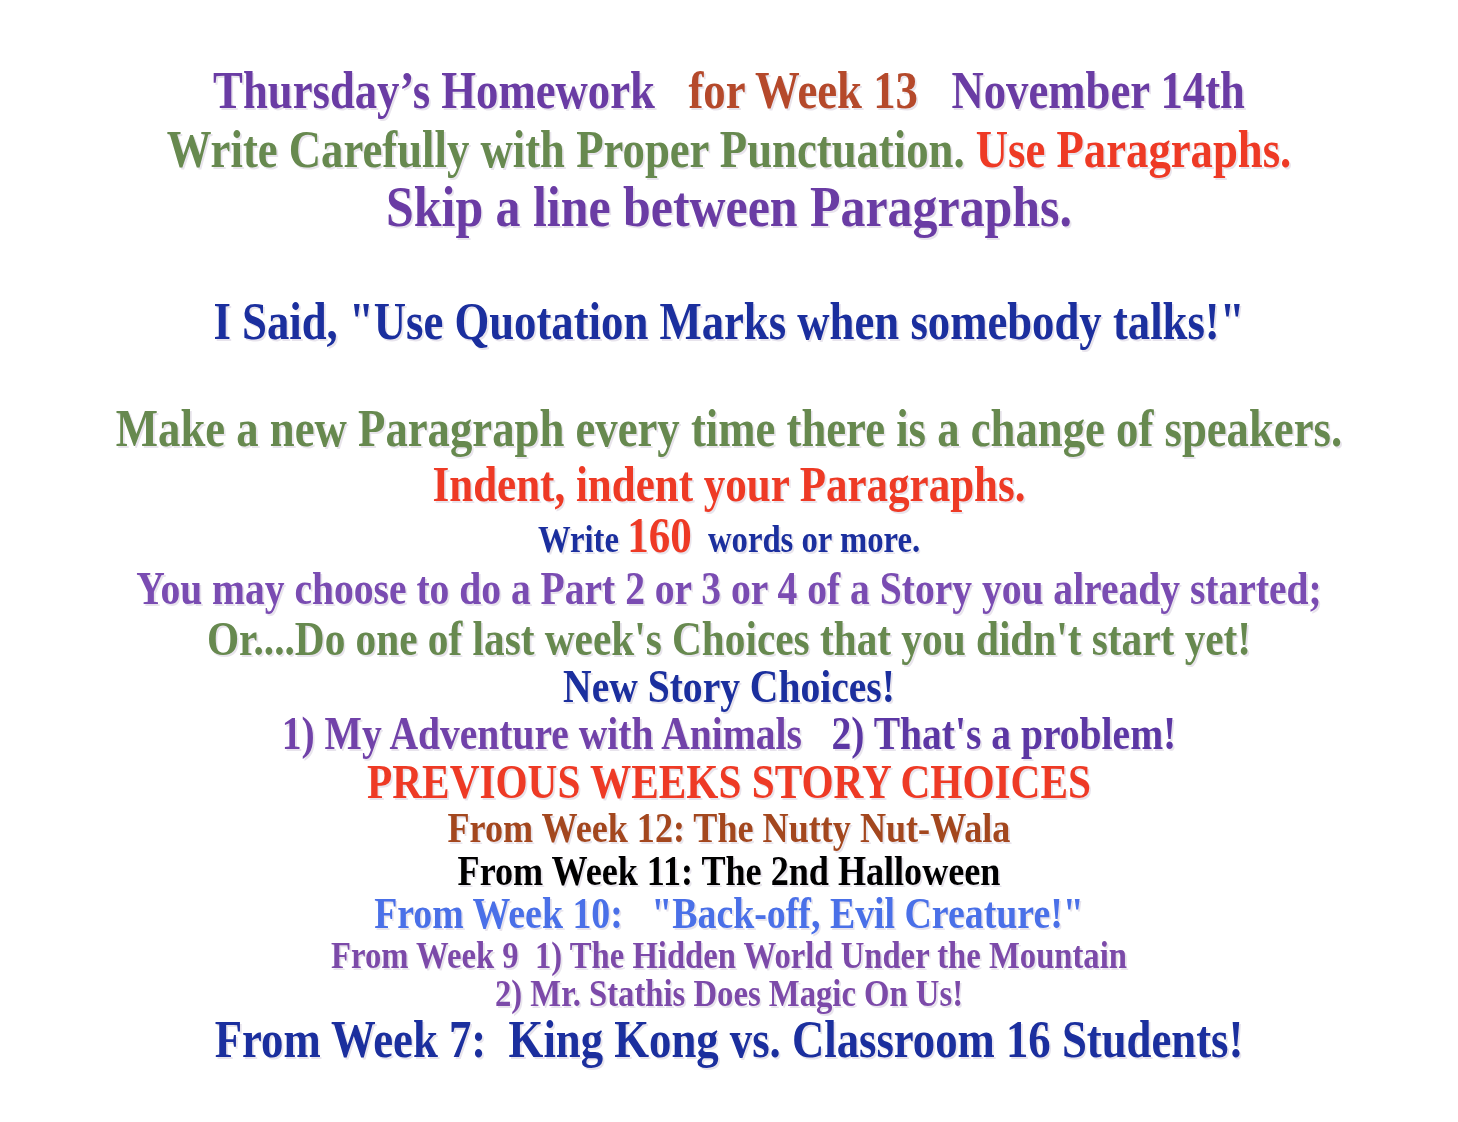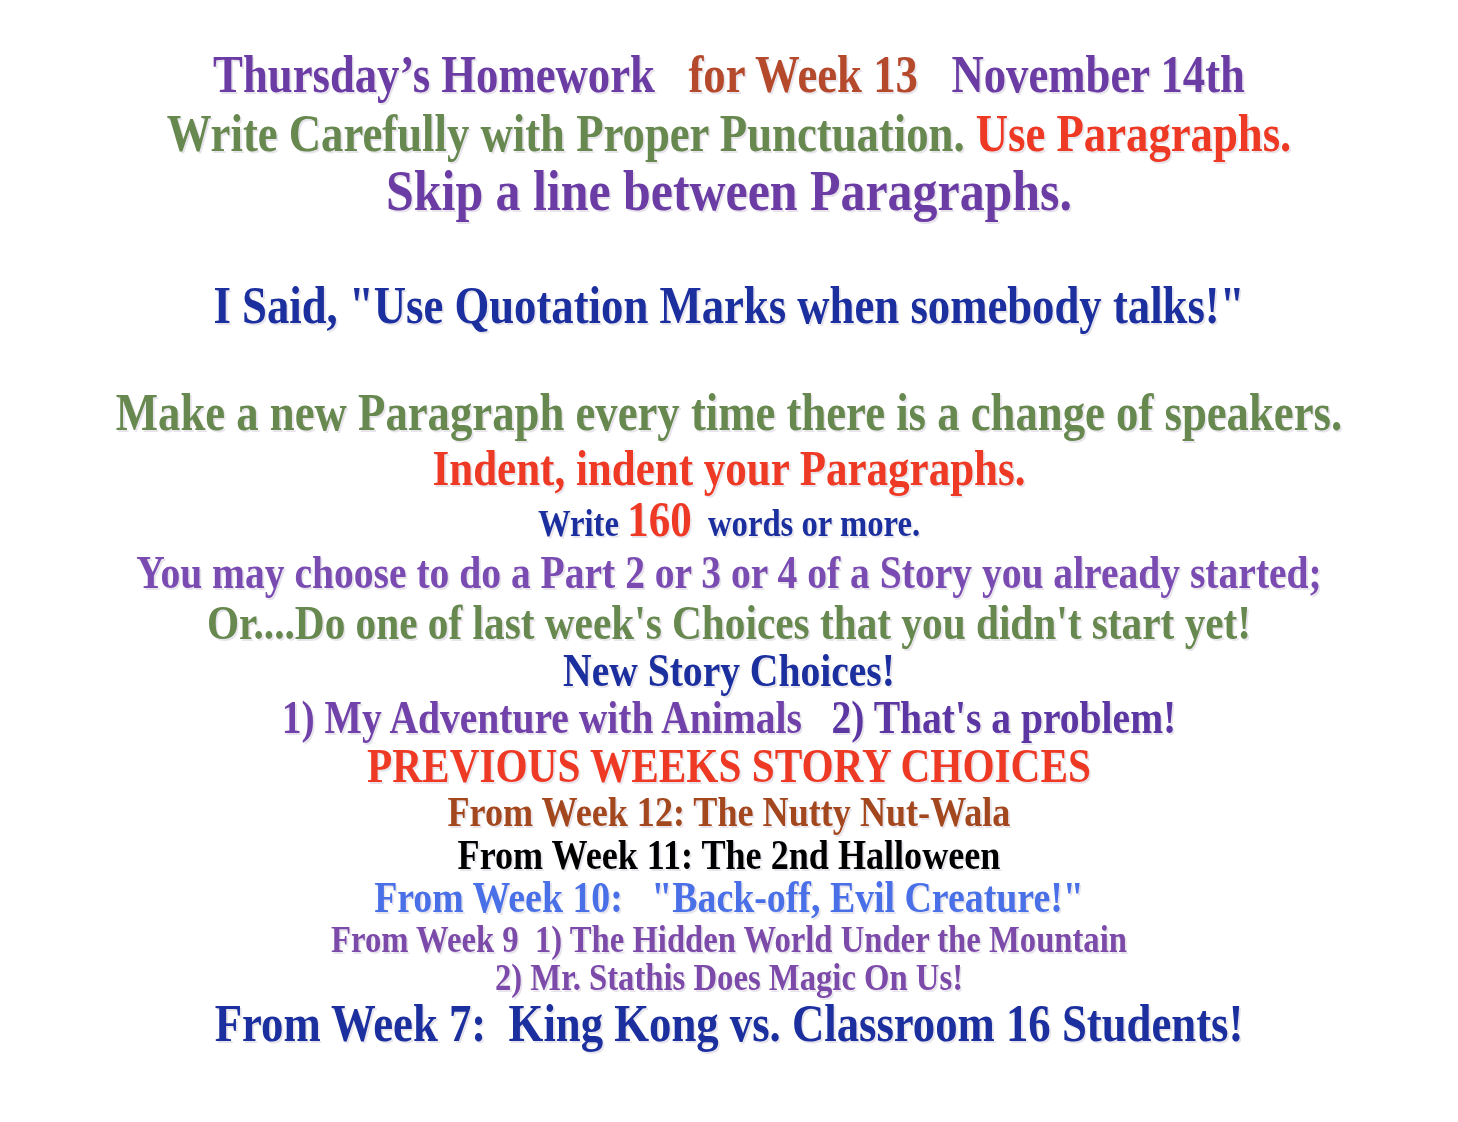--- a/index.html
+++ b/index.html
@@ -11,20 +11,21 @@
     width: 1458px;
     height: 1122px;
     overflow: hidden;
     font-family: "Liberation Serif", "DejaVu Serif", serif;
     font-weight: bold;
     text-align: center;
   }
   .doc {
     padding-top: 44px;
     width: 1458px;
+    margin-top: 16px;
   }
   .line {
     white-space: pre-wrap;
     transform: scaleX(0.86);
     transform-origin: 50% 50%;
     text-shadow: 2px 2px 0 rgba(150,130,170,0.22);
   }
   
   .c-purple      { color: #6A3CA4; }
   .c-purple-lt   { color: #7A4CB2; }

